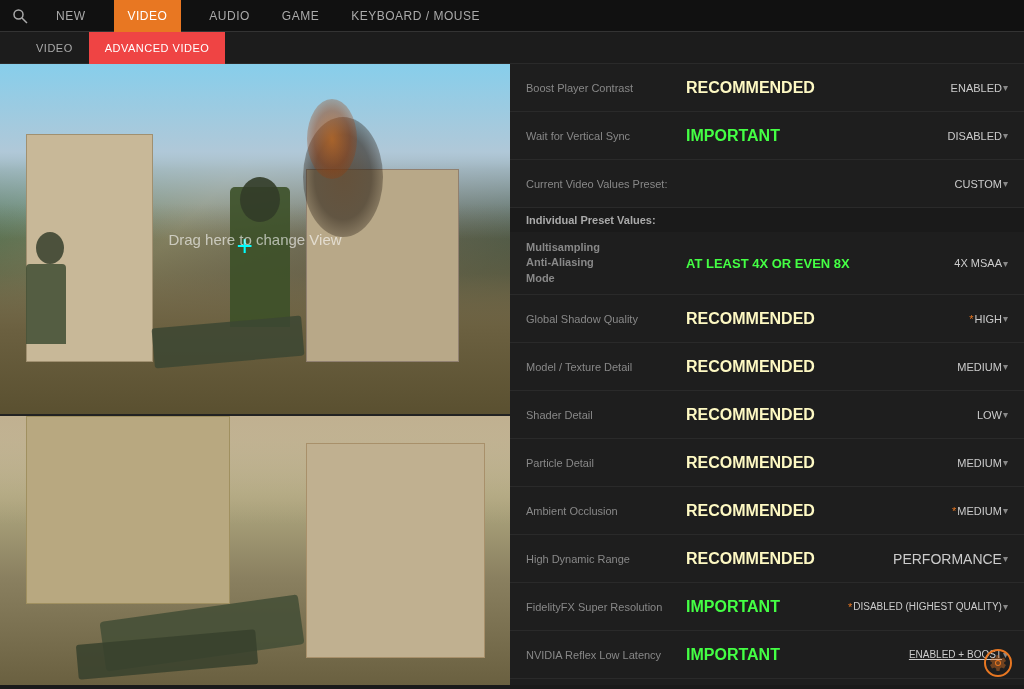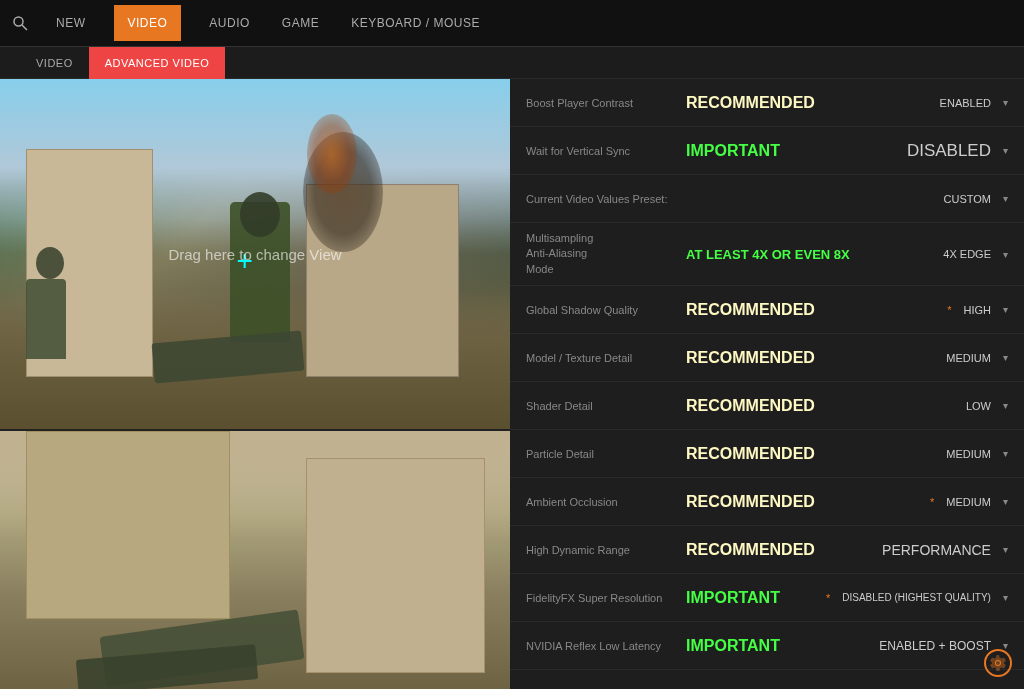--- a/index.html
+++ b/index.html
@@ -10,21 +10,21 @@
       font-family: 'Arial', sans-serif;
       overflow: hidden;
       color: #ccc;
     }
 
     
     .top-nav {
       background: #111;
       display: flex;
       align-items: center;
-      height: 47px;
+      height: 32px;
       padding: 0 12px;
       border-bottom: 1px solid #333;
       gap: 24px;
     }
     .top-nav-item {
       font-size: 12px;
       color: #aaa;
       text-transform: uppercase;
       letter-spacing: 0.5px;
       cursor: pointer;
@@ -177,21 +177,21 @@
       text-transform: uppercase;
     }
 
     .setting-tag.recommended { color: #fef9c3; }
     .setting-tag.important { color: #44ff44; }
     .setting-tag.atleast { color: #44ff44; font-size: 13px; }
 
     .setting-value {
       display: flex;
       align-items: center;
-      gap: 12px;
+      gap: 1px;
       font-size: 11px;
       color: #ccc;
       cursor: pointer;
       min-width: 100px;
       justify-content: flex-end;
     }
 
     .setting-value .asterisk { color: #e87722; }
     .setting-value .chevron {
       color: #888;
@@ -206,20 +206,21 @@
       background: #1a1a1a;
     }
 
     
     .setting-label-multi {
       font-size: 11px;
       color: #888;
       flex: 0 0 160px;
       min-width: 160px;
       line-height: 1.4;
+      font-weight: bold;
     }
 
     
     .bottom-icon {
       position: absolute;
       bottom: 10px;
       right: 10px;
       width: 28px;
       height: 28px;
       border: 2px solid #e87722;
@@ -310,39 +311,40 @@
             <span class="asterisk"></span>
             <span style="font-size: 11px;">ENABLED</span>
             <span class="chevron"> ▾</span>
           </div>
         </div>
         <div class="setting-row">
           <div class="setting-label">Wait for Vertical Sync</div>
           <div class="setting-tag important">Important</div>
           <div class="setting-value">
             <span class="asterisk"></span>
-            <span style="font-size: 17px;">DISABLED</span>
+            <span style="font-size: 11px;">DISABLED</span>
             <span class="chevron"> ▾</span>
           </div>
         </div>
         <div class="setting-row">
           <div class="setting-label">Current Video Values Preset:</div>
           <div class="setting-tag "></div>
           <div class="setting-value">
             <span class="asterisk"></span>
             <span style="font-size: 11px;">CUSTOM</span>
             <span class="chevron"> ▾</span>
           </div>
         </div>
+        <div class="section-header">Individual Preset Values:</div>
         <div class="setting-row">
           <div class="setting-label-multi">Multisampling<br>Anti-Aliasing<br>Mode</div>
           <div class="setting-tag atleast">At least 4x or even 8x</div>
           <div class="setting-value">
             <span class="asterisk"></span>
-            <span style="font-size: 11px;">4X EDGE</span>
+            <span style="font-size: 11px;">4X MSAA</span>
             <span class="chevron"> ▾</span>
           </div>
         </div>
         <div class="setting-row">
           <div class="setting-label">Global Shadow Quality</div>
           <div class="setting-tag recommended">Recommended</div>
           <div class="setting-value">
             <span class="asterisk">* </span>
             <span style="font-size: 11px;">HIGH</span>
             <span class="chevron"> ▾</span>
@@ -400,21 +402,21 @@
             <span class="asterisk">* </span>
             <span style="font-size: 10px;">DISABLED (HIGHEST QUALITY)</span>
             <span class="chevron"> ▾</span>
           </div>
         </div>
         <div class="setting-row">
           <div class="setting-label">NVIDIA Reflex Low Latency</div>
           <div class="setting-tag important">Important</div>
           <div class="setting-value">
             <span class="asterisk"></span>
-            <span style="font-size: 12px;">ENABLED + BOOST</span>
+            <span style="font-size: 10px; text-decoration: underline;">ENABLED + BOOST</span>
             <span class="chevron"> ▾</span>
           </div>
         </div>
       </div>
 
     <div class="bottom-icon" style="position:fixed;bottom:12px;right:12px;">
       <svg width="16" height="16" viewBox="0 0 16 16" fill="#e87722">
         <path d="M8 5a3 3 0 1 0 0 6 3 3 0 0 0 0-6zm0 1a2 2 0 1 1 0 4 2 2 0 0 1 0-4z"></path>
         <path d="M6.5 0l-.5 2.5a5.5 5.5 0 0 0-1.5.9L2 2.5 0 6l2 1.5A5.5 5.5 0 0 0 2 8a5.5 5.5 0 0 0 0 .5L0 10l2 3.5 2.5-.9a5.5 5.5 0 0 0 1.5.9L6.5 16h3l.5-2.5a5.5 5.5 0 0 0 1.5-.9L14 13.5 16 10l-2-1.5A5.5 5.5 0 0 0 14 8a5.5 5.5 0 0 0 0-.5L16 6l-2-3.5-2.5.9A5.5 5.5 0 0 0 9.5 2.5L9 0H6.5z" opacity="0.4"></path>
       </svg>

